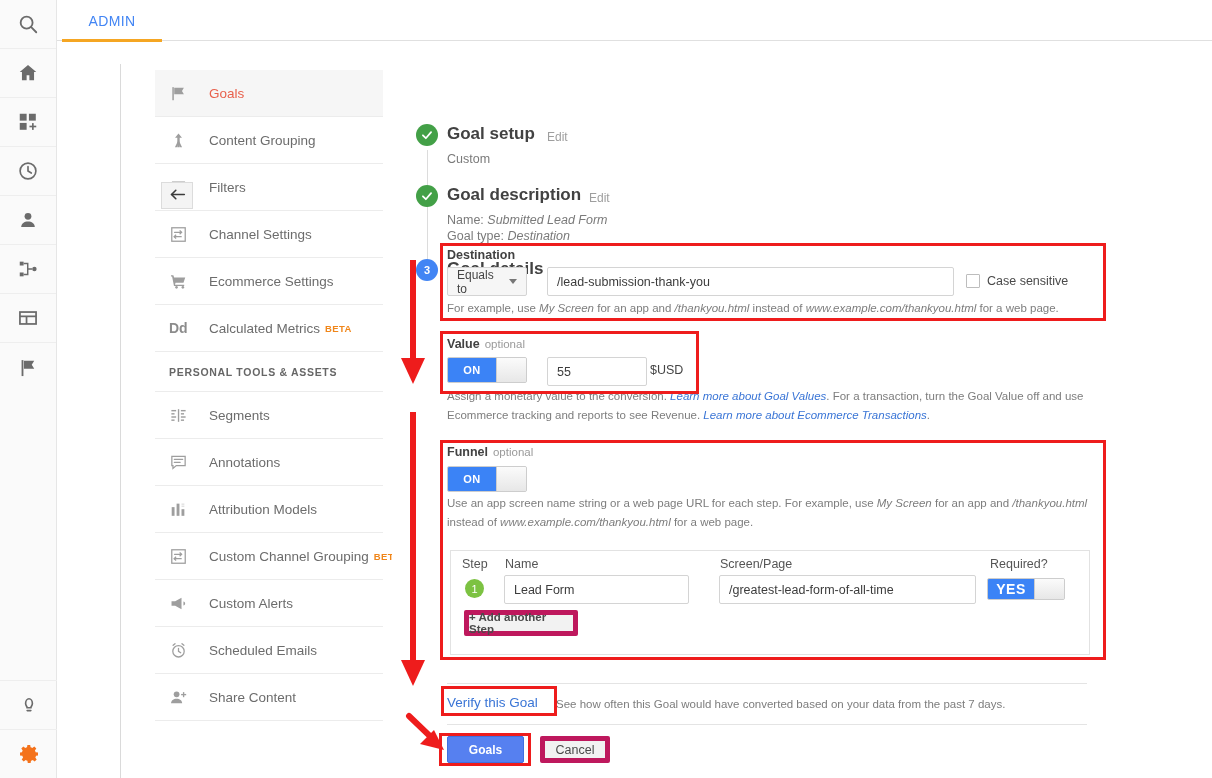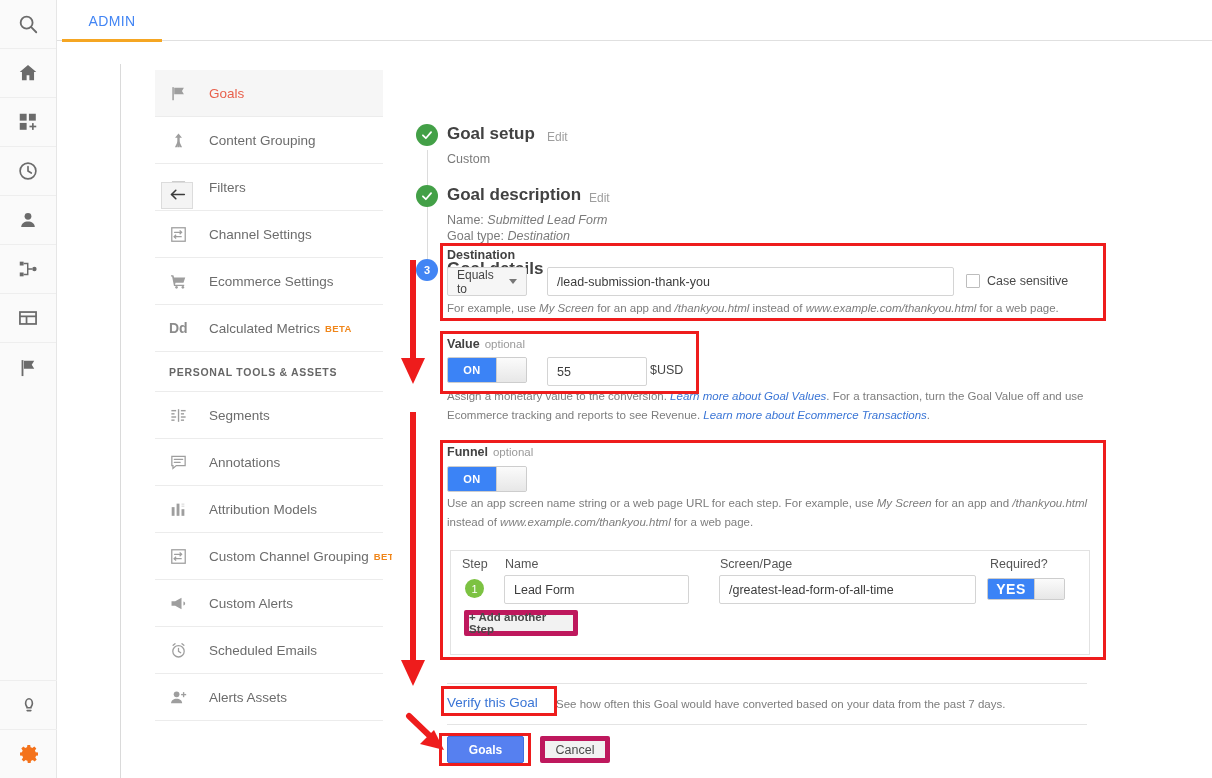--- a/index.html
+++ b/index.html
@@ -565,21 +565,21 @@
 
       <div class="menu-item">
         <span class="mi-icon">
           <svg width="19" height="19" viewBox="0 0 24 24" fill="#9e9e9e">
             <circle cx="9.6" cy="8" r="3.6"></circle>
             <path d="M2.6 19.4c0-3.9 3.2-5.9 7-5.9s7 2 7 5.9z"></path>
             <rect x="17.6" y="5.2" width="1.7" height="6.4"></rect>
             <rect x="15.3" y="7.5" width="6.4" height="1.7"></rect>
           </svg>
         </span>
-        <span class="mi-label">Alerts Assets</span>
+        <span class="mi-label">Share Content</span>
       </div>
     </div>
 
     <div class="scrollbar"></div>
   </div>
 
   <div class="main">
 
     <div class="step-line"></div>
 

